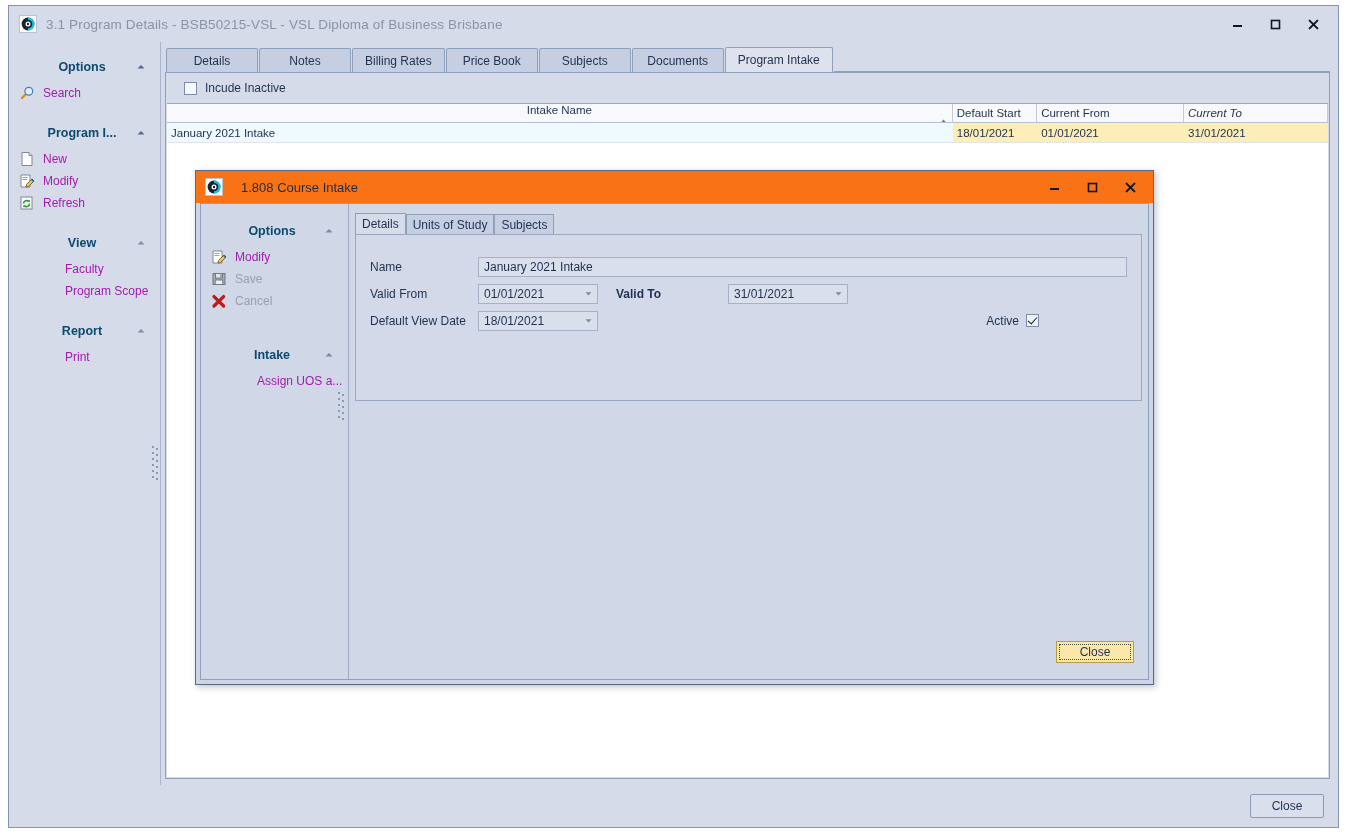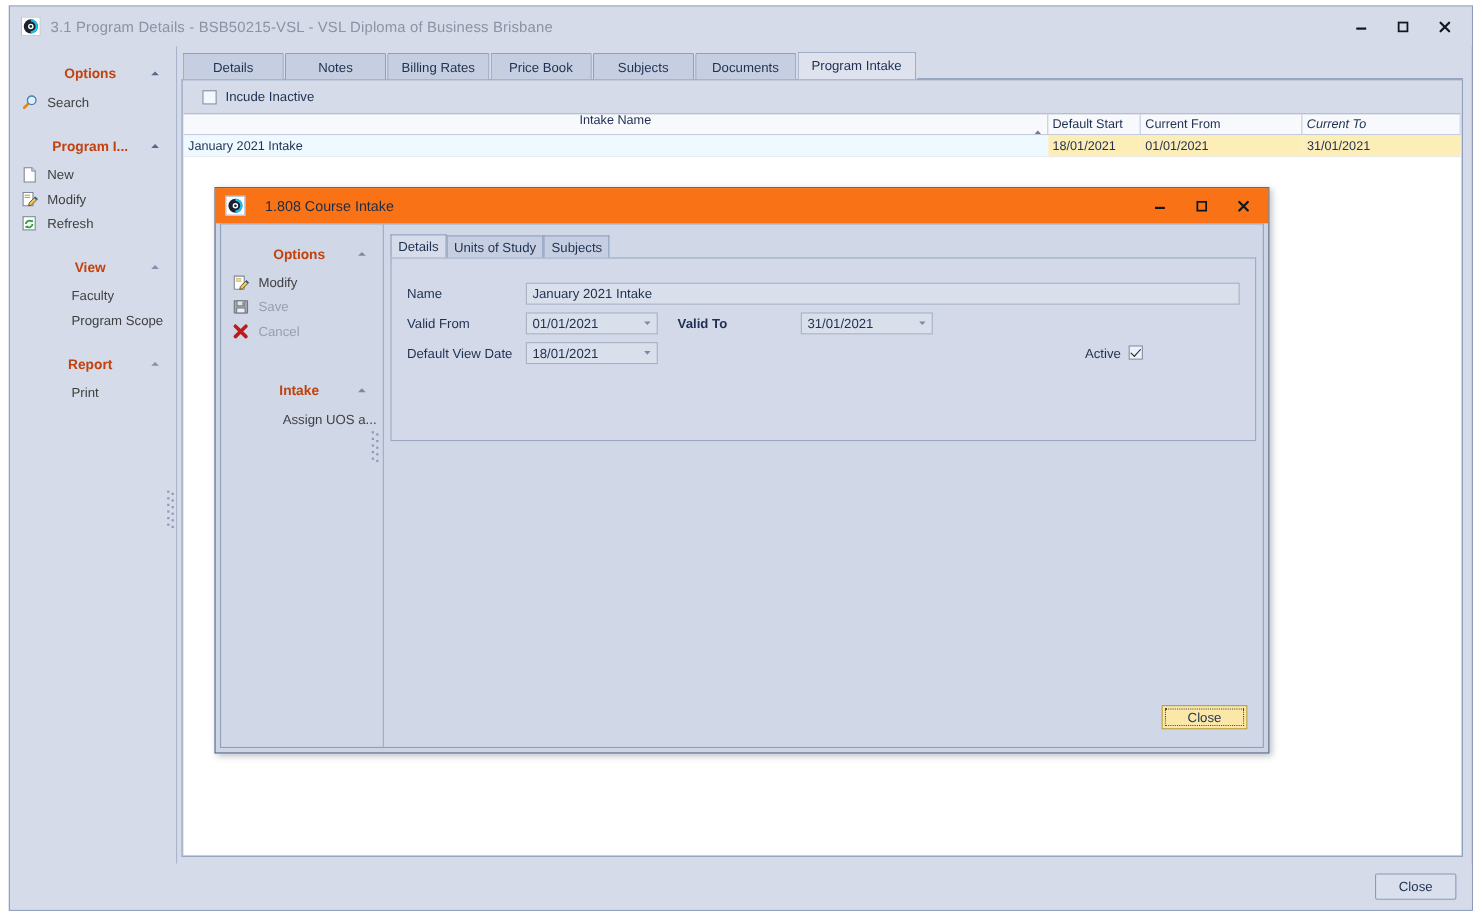--- a/index.html
+++ b/index.html
@@ -91,36 +91,36 @@
   }
   .nav-group-header {
     display: flex;
     align-items: center;
     padding: 6px 14px 6px 0;
     margin-bottom: 2px;
   }
   .nav-group-title {
     font-weight: bold;
     font-size: 12.5px;
-    color: #c2410c;
+    color: #0c4a6e;
     flex: 1 1 auto;
     text-align: center;
     padding-left: 20px;
   }
   .chev {
     width: 12px; height: 12px;
     flex: 0 0 12px;
   }
   .nav-item {
     display: flex;
     align-items: center;
     height: 22px;
     padding-left: 34px;
     font-size: 12px;
-    color: #404040;
+    color: #a21caf;
     cursor: default;
   }
   .nav-item .ni-icon {
     width: 16px; height: 16px;
     margin-left: -24px;
     margin-right: 8px;
     flex: 0 0 16px;
     position: relative;
   }
   .nav-item.no-icon { padding-left: 56px; }

